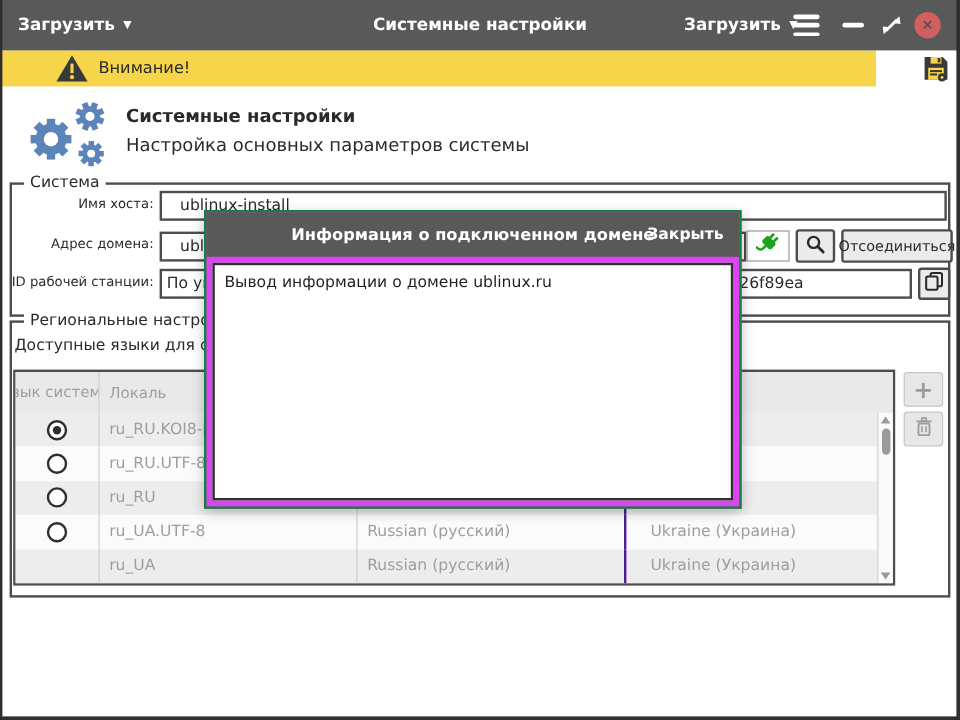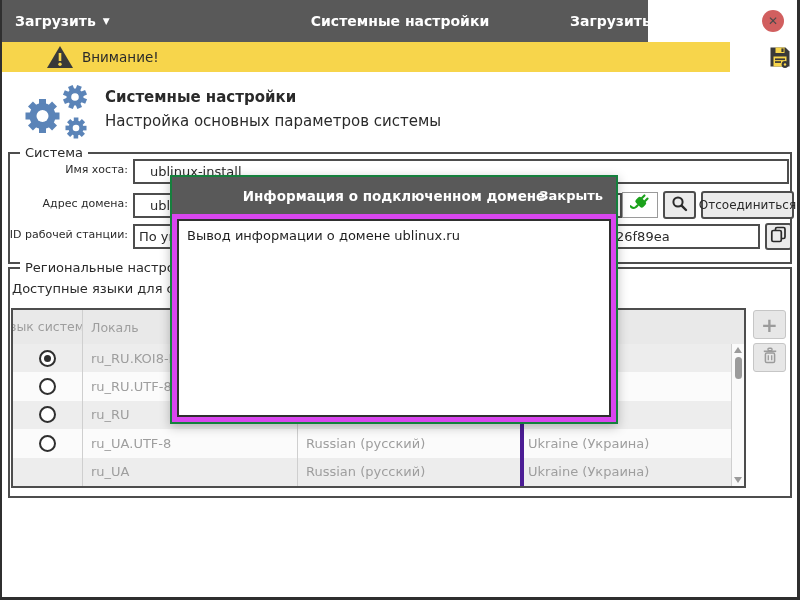--- a/index.html
+++ b/index.html
@@ -4,21 +4,21 @@
 <style>
   html,body{margin:0;padding:0;}
   .app{position:relative;width:800px;height:600px;background:#fff;
        font-family:"DejaVu Sans",sans-serif;overflow:hidden;color:#2a2a2a;}
 
   
   .frame{position:absolute;inset:0;border:0 solid #2f2f2f;border-width:0 3px 3px 2px;
          pointer-events:none;z-index:45;}
 
   
-  .topbar{position:absolute;left:0;top:0;width:648px;height:42px;background:#595959;z-index:10;}
+  .topbar{position:absolute;left:0;top:0;width:800px;height:42px;background:#595959;z-index:10;}
   .topbar .txt{color:#fff;font-size:14px;font-weight:bold;}
   .tb-load{position:absolute;left:15px;top:0;height:42px;display:flex;align-items:center;gap:7px;cursor:pointer;}
   .tb-title{position:absolute;left:0;top:0;width:800px;height:42px;display:flex;align-items:center;justify-content:center;}
   .tb-save{position:absolute;left:570px;top:0;height:42px;display:flex;align-items:center;gap:7px;cursor:pointer;}
   .caret{color:#fff;font-size:9px;line-height:1;}
   .tb-menu{position:absolute;left:661px;top:12px;width:22px;height:18px;display:flex;flex-direction:column;justify-content:space-between;cursor:pointer;}
   .tb-menu div{height:3.5px;background:#fff;border-radius:2px;}
   .tb-min{position:absolute;left:702px;top:19px;width:18px;height:4px;background:#fff;border-radius:2px;cursor:pointer;}
   .tb-resize{position:absolute;left:733px;top:11px;width:20px;height:20px;cursor:pointer;}
   .tb-close{position:absolute;left:762px;top:10px;width:22px;height:22px;border-radius:50%;
@@ -65,21 +65,21 @@
   .thead{display:flex;height:34px;background:#e9e9e9;color:#9e9e9e;font-size:12.5px;}
   .tbody{position:relative;height:142px;}
   .trow{display:flex;height:28.4px;width:718px;color:#9e9e9e;font-size:13px;}
   .trow.alt{background:#ededed;}
   .trow.norm{background:#fbfbfb;}
   .cell{display:flex;align-items:center;box-sizing:border-box;overflow:hidden;white-space:nowrap;}
   .c1{width:69px;justify-content:center;text-align:center;line-height:1.15;}
   .c2{width:215px;border-left:1px solid #cfcfcf;padding-left:8px;}
   .c3{width:223px;border-left:1px solid #cfcfcf;padding-left:8px;}
   .c4h{flex:1;border-left:1px solid #cfcfcf;padding-left:8px;}
-  .c4{width:211px;border-left:4px solid #4c1d95;padding-left:4px;}
+  .c4{width:211px;border-left:2px solid #4c1d95;padding-left:20px;}
 
   .radio{width:13px;height:13px;border:2px solid #2f2f2f;border-radius:50%;background:#fff;
          position:relative;cursor:pointer;}
   .radio.checked::after{content:"";position:absolute;left:3px;top:3px;width:7px;height:7px;
          border-radius:50%;background:#2f2f2f;}
 
   .vscroll{position:absolute;right:0;top:34px;width:13px;height:142px;background:#fafafa;
            border-left:1px solid #cfcfcf;box-sizing:border-box;}
   .sb-up{position:absolute;top:3px;left:2px;width:0;height:0;border-left:4.5px solid transparent;
          border-right:4.5px solid transparent;border-bottom:6px solid #9b9b9b;cursor:pointer;}

